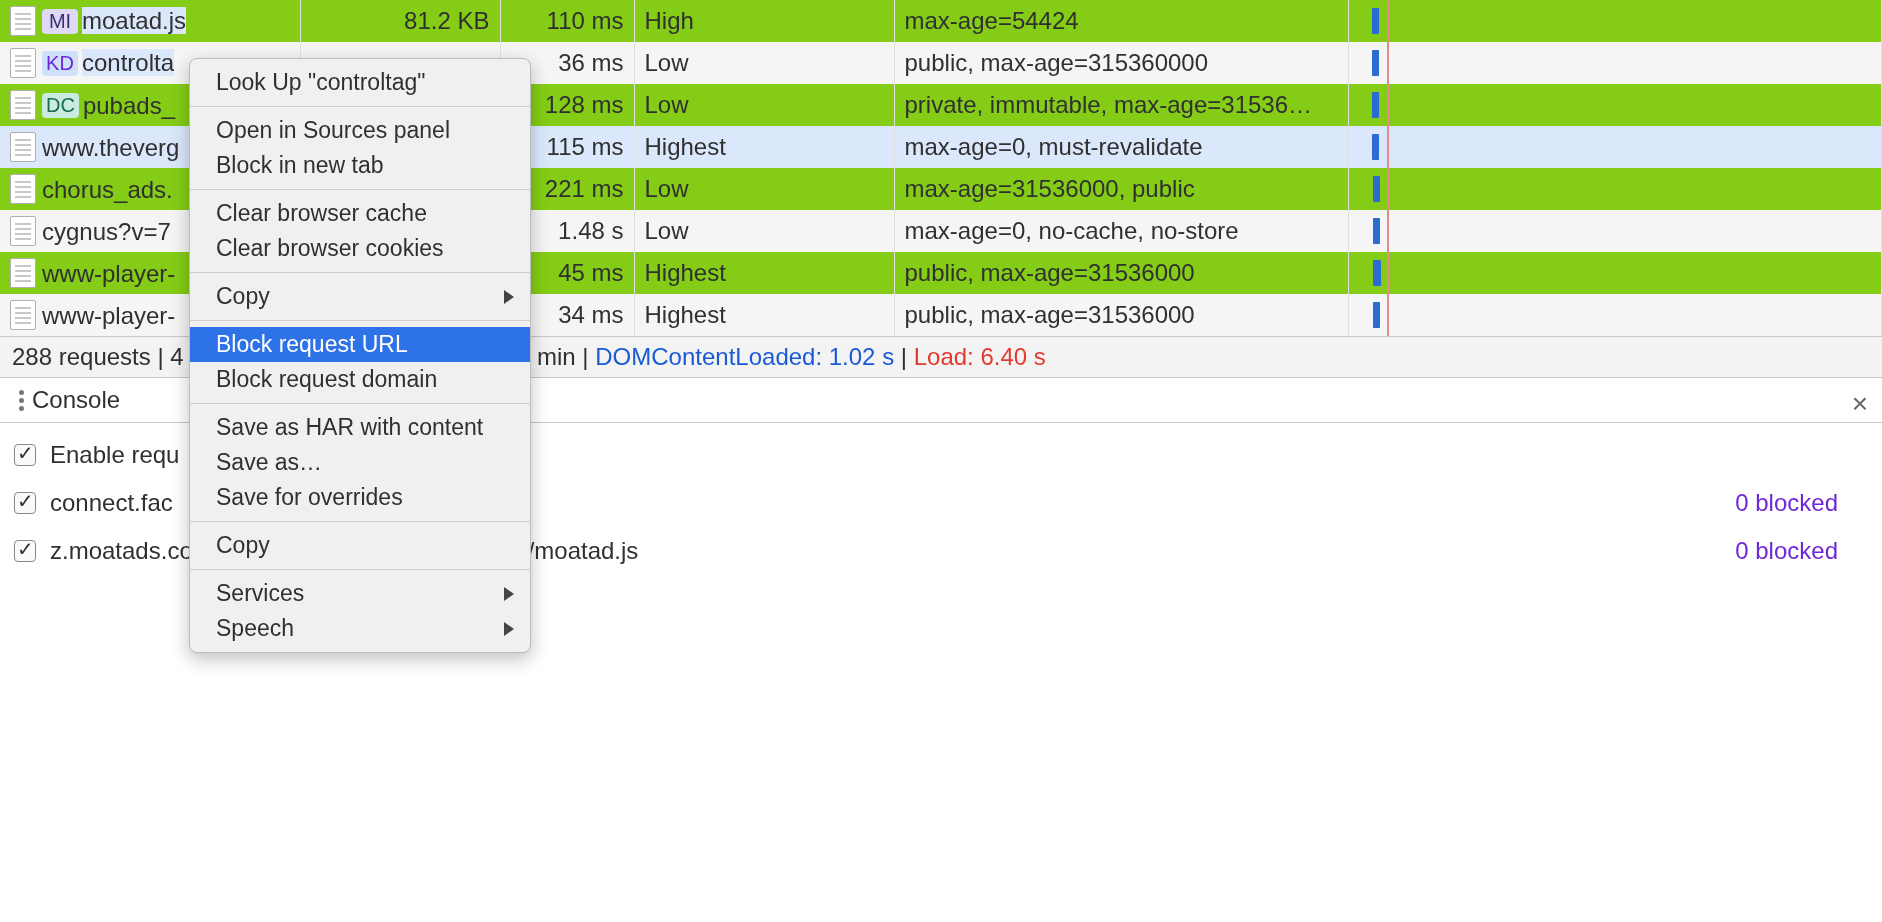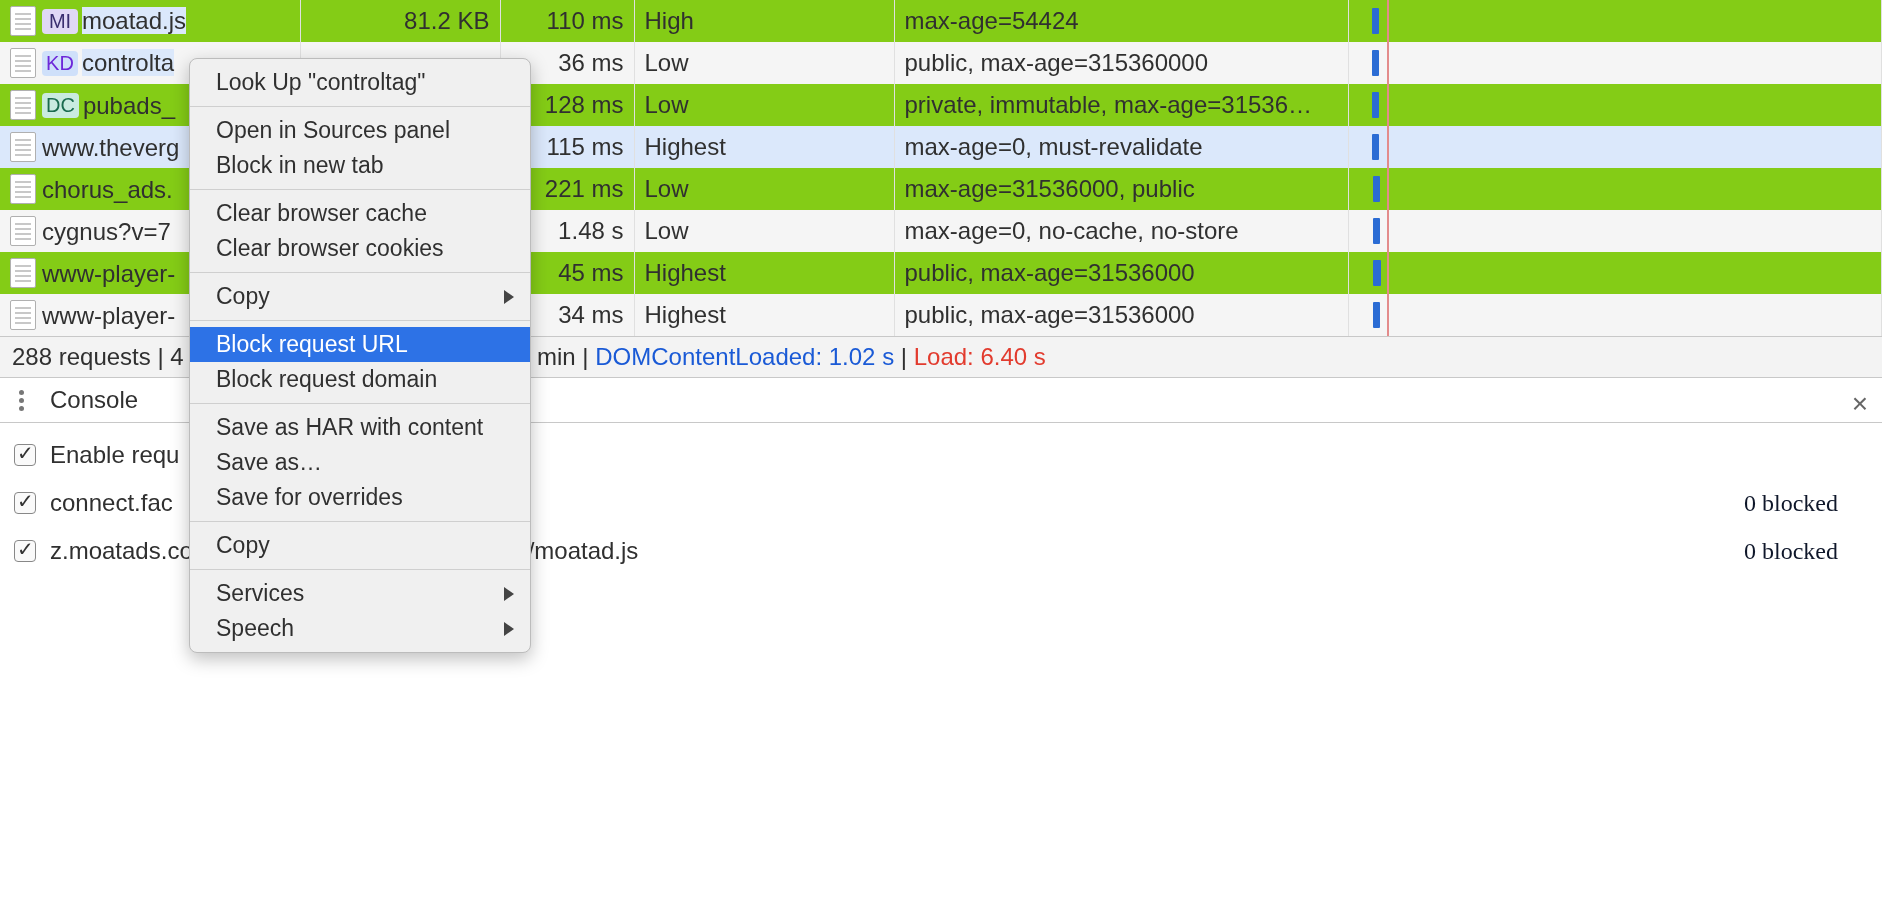--- a/index.html
+++ b/index.html
@@ -98,37 +98,36 @@
   overflow: hidden;
 }
 .summary-bar .domcl { color: #1a5ad6; }
 .summary-bar .load { color: #e23b2e; text-align: center; }
 
 .tab-bar {
   display:flex;
   align-items:center;
   border-bottom: 1px solid #c8c8c8;
   padding: 8px 10px;
-  gap: 18px;
   font-size: 24px;
   position: relative;
 }
 .kebab { width: 22px; display:inline-flex; flex-direction:column; align-items:center; gap:3px;}
 .kebab span{ width:5px;height:5px;border-radius:50%;background:#777;}
 .close-x {
   position:absolute; right:14px; top:10px;
   font-size:28px; color:#666; cursor:pointer;
 }
 
 .block-area {
   padding: 8px 14px;
   font-size: 24px;
 }
 .block-row { display:flex; align-items:center; padding: 10px 0; }
-.block-row .blocked-count { margin-left:auto; color:#0f172a; padding-right: 30px; font-family: Liberation Serif, serif;}
+.block-row .blocked-count { margin-left:auto; color:#6d28d9; padding-right: 30px;}
 .cbx {
   appearance:none;
   width:22px;height:22px;
   border:1px solid #888;
   border-radius:4px;
   margin-right:14px;
   position:relative;
   background:#fafafa;
 }
 .cbx:checked::after{

